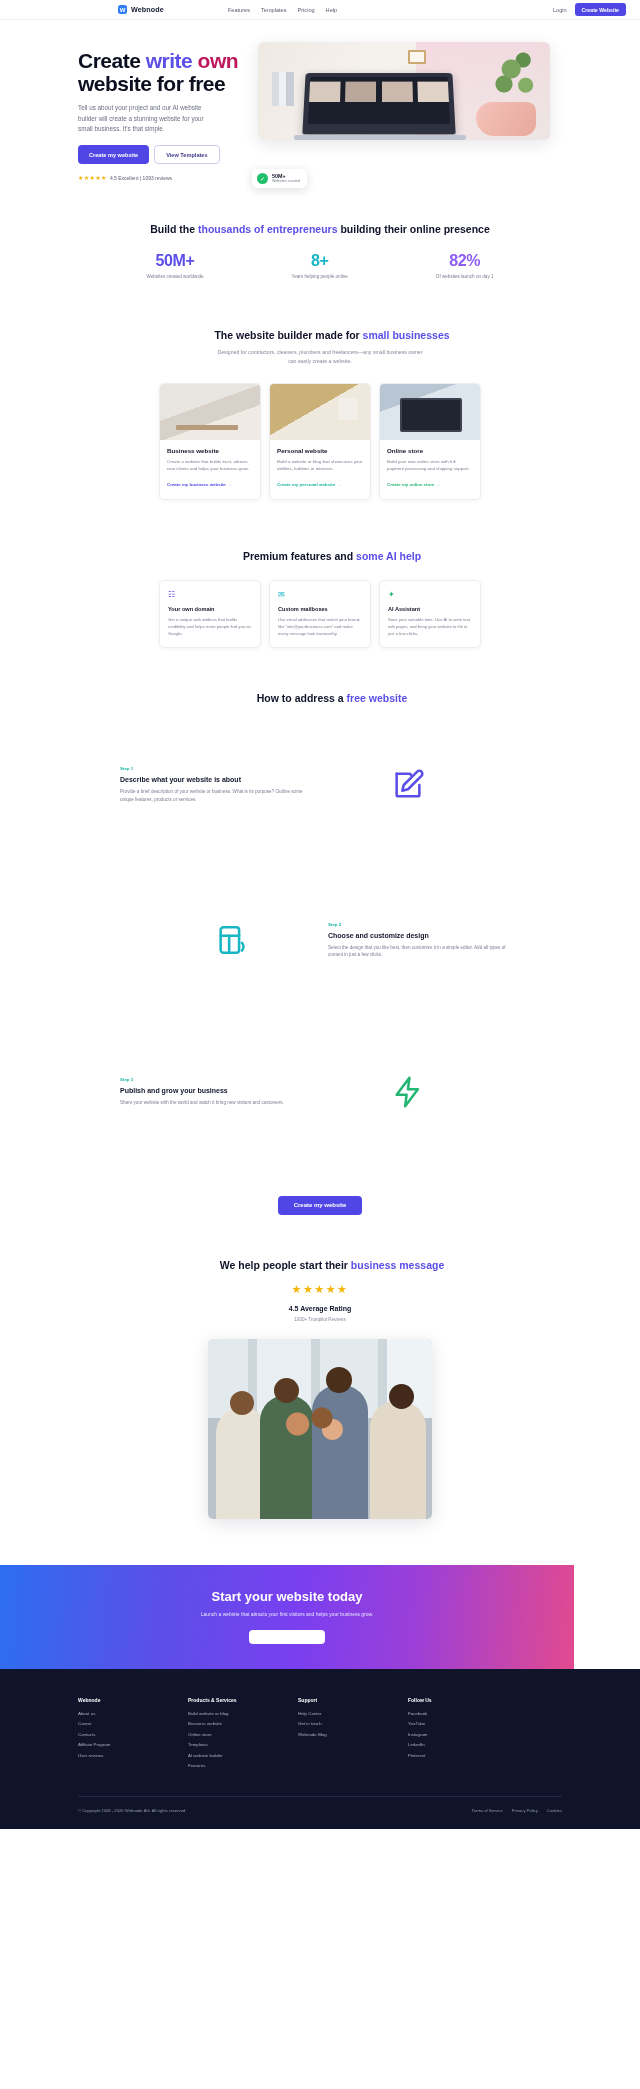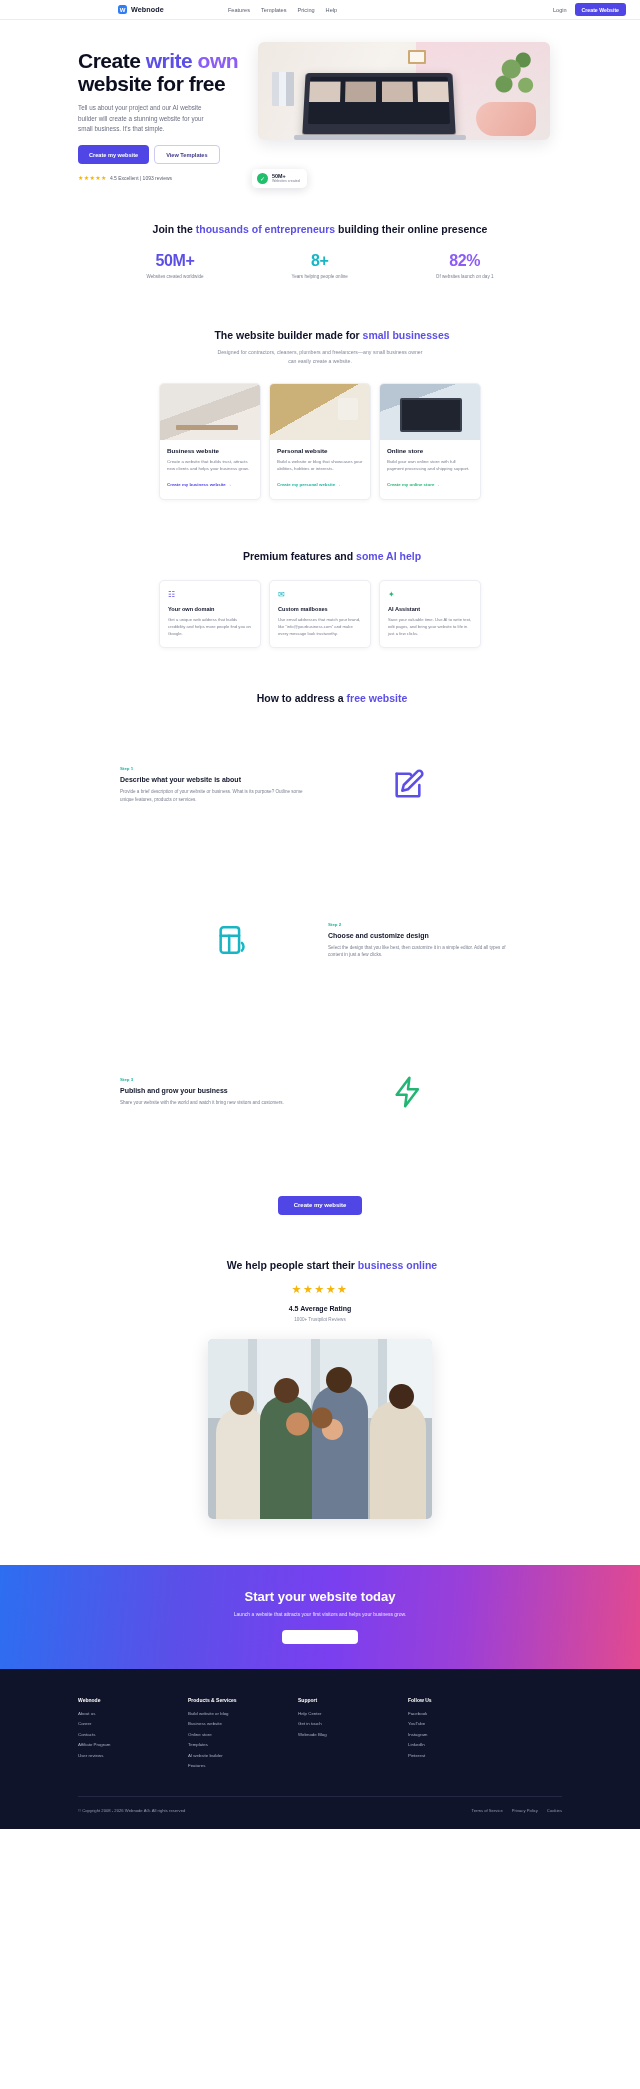--- a/index.html
+++ b/index.html
@@ -32,21 +32,21 @@
     border:none;border-radius:3px;padding:3.6px 7px;cursor:pointer;white-space:nowrap;
   }
 
   
   .hero{display:flex;padding:22px 0 0 0;position:relative;}
   .hero-left{width:250px;padding-left:78px;padding-top:8px;}
   h1.hero-title{
     font-size:21px;line-height:1.08;font-weight:700;color:#0c0f1f;letter-spacing:-.5px;
   }
   .grad-your{color:#5b4fe8;}
-  .grad-own{color:#8b5cf6;}
+  .grad-own{color:#be185d;}
   .hero-sub{font-size:6.3px;line-height:1.65;color:#6b7083;margin-top:8px;width:140px;}
   .hero-btns{display:flex;gap:5px;margin-top:11px;}
   .btn-cta{
     background:#4f46e5;color:#fff;font-size:5.6px;font-weight:600;border:none;
     border-radius:4px;padding:5.5px 11px;cursor:pointer;
   }
   .btn-ghost{
     background:#fff;color:#3f3a8c;font-size:5.6px;font-weight:600;border:1px solid #cfcbf0;
     border-radius:4px;padding:5.5px 11px;cursor:pointer;
   }
@@ -178,21 +178,21 @@
   .testi-img .h2c{position:absolute;left:66px;bottom:116px;width:25px;height:25px;border-radius:50%;background:#5a3a22;}
   .testi-img .h3c{position:absolute;left:118px;bottom:126px;width:26px;height:26px;border-radius:50%;background:#4a2f1b;}
   .testi-img .h4c{position:absolute;right:18px;bottom:110px;width:25px;height:25px;border-radius:50%;background:#42291a;}
   .testi-img .hands{position:absolute;left:78px;bottom:78px;width:58px;height:34px;
      background:radial-gradient(circle at 20% 50%,#c98c61 0 11px,transparent 12px),
                 radial-gradient(circle at 62% 32%,#8a5a34 0 10px,transparent 11px),
                 radial-gradient(circle at 80% 66%,#e0ab85 0 10px,transparent 11px);}
 
   
   .bottom-cta{
-    margin-top:46px;height:104px;width:640px;
+    margin-top:46px;height:104px;width:574px;
     background:linear-gradient(95deg,#2d6ef0 0%,#5b4fe8 28%,#7a3ff0 52%,#9b3fd8 72%,#e24a8f 100%);
     display:flex;flex-direction:column;align-items:center;justify-content:center;
   }
   .bcta-title{font-size:13px;font-weight:700;color:#fff;}
   .bcta-sub{font-size:5px;color:#e7e6fb;margin-top:7px;}
   .bcta-btn{
     margin-top:13px;background:#fff;color:#4f46e5;font-size:5.6px;font-weight:700;
     border:none;border-radius:4px;padding:6px 20px;cursor:pointer;min-width:76px;min-height:14px;
   }
 
@@ -262,21 +262,21 @@
         <span>
           <span class="badge-num" style="display:block">50M+</span>
           <span class="badge-lbl" style="display:block">Websites created</span>
         </span>
       </div>
     </div>
   </div>
 
   <div class="stats-wrap">
     <div class="stats-head">
-      <span>Join the </span><span class="hl">thousands of entrepreneurs</span><span> building their online presence</span>
+      <span>Build the </span><span class="hl">thousands of entrepreneurs</span><span> building their online presence</span>
     </div>
     <div class="stats-row">
       <div class="stat">
         <div class="stat-num n1">50M+</div>
         <div class="stat-lbl">Websites created worldwide</div>
       </div>
       <div class="stat">
         <div class="stat-num n2">8+</div>
         <div class="stat-lbl">Years helping people online</div>
       </div>
@@ -392,21 +392,21 @@
       </div>
     </div>
 
     <div class="cta-center">
       <button class="btn-cta-lg">Create my website</button>
     </div>
   </div>
 
   <div class="testi">
     <div class="sec-title">
-      <span>We help people start their </span><span class="hl">business online</span>
+      <span>We help people start their </span><span class="hl">business message</span>
     </div>
     <div class="testi-stars">★★★★★</div>
     <div class="testi-rating">4.5 Average Rating</div>
     <div class="testi-sub">1000+ Trustpilot Reviews</div>
     <div class="testi-img">
       <div class="win"></div>
       <div class="p1"></div>
       <div class="p2"></div>
       <div class="p3"></div>
       <div class="p4"></div>

